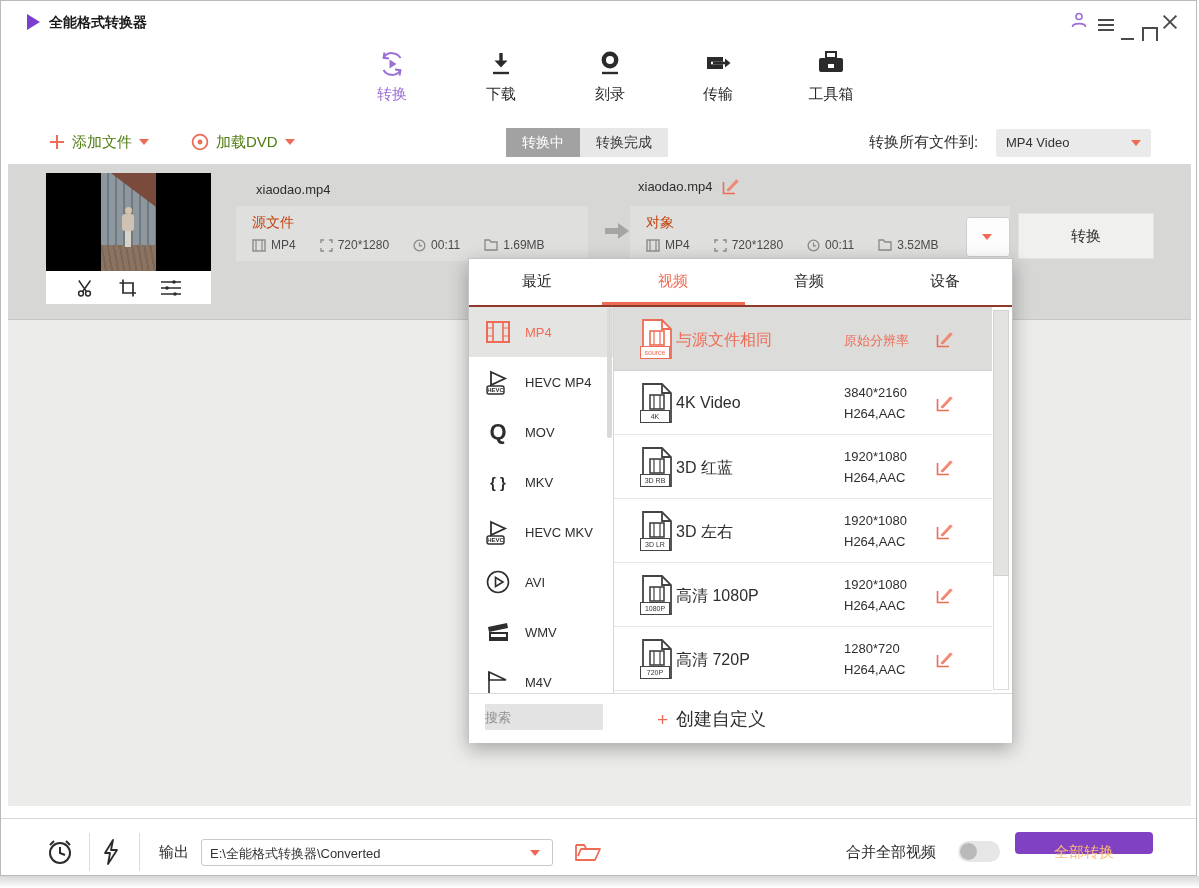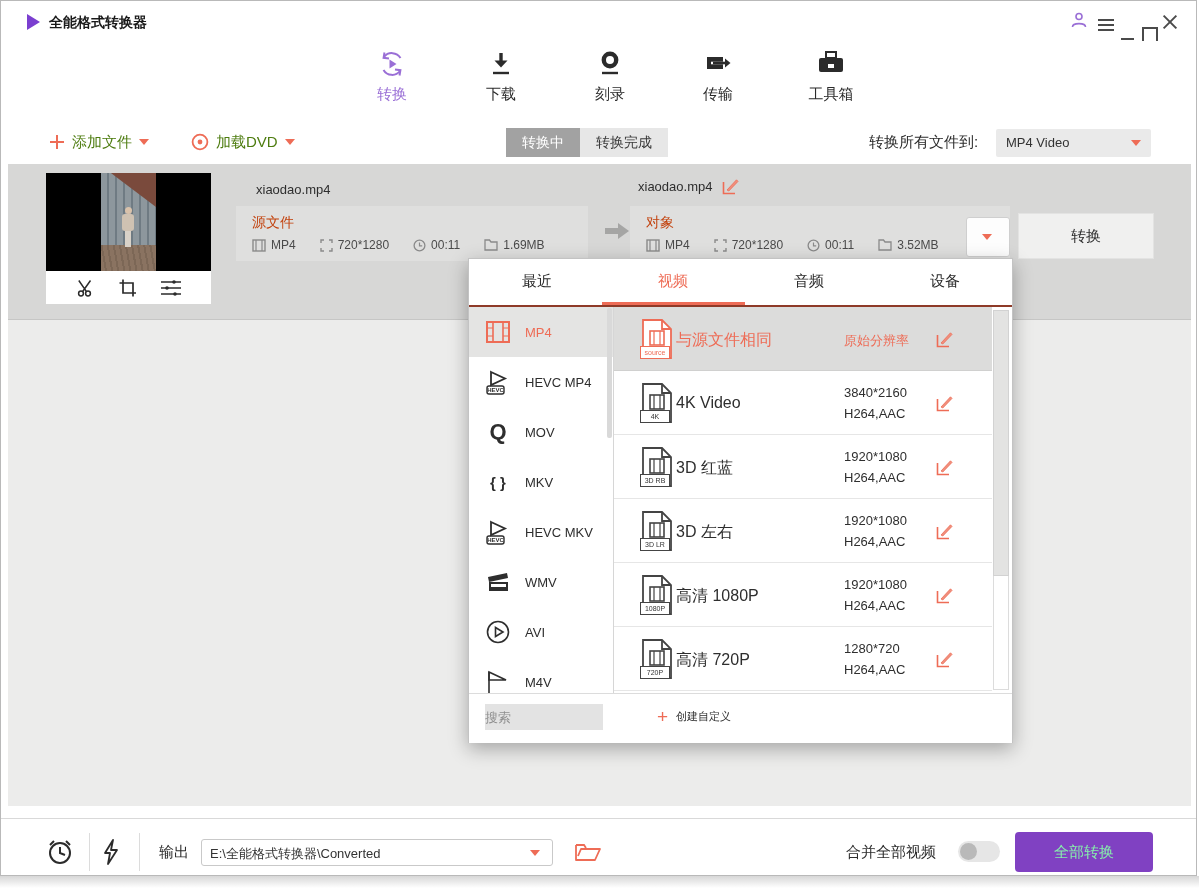--- a/index.html
+++ b/index.html
@@ -105,35 +105,35 @@
     box-sizing:border-box;}
   .panel-scroll-thumb{left:524px;top:51px;width:16px;height:266px;background:#e3e3e2;border:1px solid #d2d2d2;
     box-sizing:border-box;}
   .pfooter{left:0;top:434px;width:543px;height:49px;border-top:1px solid #dcdcdc;background:#fff;}
   .search-input{position:absolute;left:16px;top:10px;width:118px;height:26px;background:#e3e3e3;border:none;
     outline:none;font-size:13px;color:#333;padding:0 0;box-sizing:border-box;
     font-family:"Liberation Sans","DejaVu Sans",sans-serif;}
   .search-input::placeholder{color:#8f8f8f;}
   .create-custom{position:absolute;left:188px;top:13px;display:flex;gap:8px;align-items:center;cursor:pointer;}
   .create-custom .plus{color:#ee6c56;font-size:19px;line-height:19px;font-weight:400;}
-  .create-custom .txt{font-size:11px;color:#2e2e2e;}
+  .create-custom .txt{font-size:18px;color:#2e2e2e;}
   
   .bottombar{left:0;top:805px;width:100%;height:70px;background:#fff;border-top:1px solid #d9d9d9;box-sizing:border-box;margin-top:12px;}
   .vdiv{position:absolute;top:14px;width:1px;height:38px;background:#dcdcdc;}
   .out-label{position:absolute;left:158px;top:24px;font-size:15px;color:#2b2b2b;}
   .path-select{position:absolute;left:200px;top:20px;width:352px;height:27px;background:#fff;
     border:1px solid #c9c9c9;border-radius:3px;box-sizing:border-box;cursor:pointer;}
   .path-select .val{position:absolute;left:8px;top:5px;font-size:13px;color:#333;}
   .path-select .caret{position:absolute;right:12px;top:10px;}
   .merge-label{position:absolute;left:845px;top:24px;font-size:15px;color:#2b2b2b;}
   .toggle{position:absolute;left:957px;top:22px;width:42px;height:21px;border-radius:11px;
     background:#e6e6e6;cursor:pointer;}
   .toggle .knob{position:absolute;left:2px;top:2px;width:17px;height:17px;border-radius:50%;background:#b9b9b9;}
-  .convert-all-btn{position:absolute;left:1014px;top:13px;width:138px;height:40px;background:#8041c2;
-    border-radius:4px;color:#86efac;font-size:15px;text-align:center;line-height:40px;cursor:pointer;}
+  .convert-all-btn{position:absolute;left:1014px;top:13px;width:138px;height:22px;background:#8041c2;
+    border-radius:4px;color:#fdba74;font-size:15px;text-align:center;line-height:40px;cursor:pointer;}
   .edit-ic{display:inline-block;vertical-align:middle;}
 </style>
 </head>
 <body>
 
 <div id="window">
 
   <div class="abs titlebar">
     <div class="abs logo-tri"></div>
     <div class="abs app-title">全能格式转换器</div>
@@ -399,36 +399,36 @@
           <svg width="26" height="26" viewBox="0 0 26 26">
               <path d="M6 3 L20 9.5 L6 16 Z" fill="none" stroke="#2e2e2e" stroke-width="1.8"></path>
               <rect x="2" y="17" width="17" height="8" rx="2" fill="none" stroke="#2e2e2e" stroke-width="1.4"></rect>
               <text x="10.5" y="23.4" font-size="6" text-anchor="middle" fill="#2e2e2e" font-family="Liberation Sans,sans-serif">HEVC</text>
             </svg>
         </span>
         <span class="flabel">HEVC MKV</span>
       </div>
       <div class="fitem">
         <span class="ficon">
+          <svg width="24" height="24" viewBox="0 0 24 24">
+              <circle cx="12" cy="12" r="10.5" fill="none" stroke="#2e2e2e" stroke-width="1.6"></circle>
+              <path d="M9.5 7.5 L17 12 L9.5 16.5 Z" fill="none" stroke="#2e2e2e" stroke-width="1.6"></path>
+            </svg>
+        </span>
+        <span class="flabel">AVI</span>
+      </div>
+      <div class="fitem">
+        <span class="ficon">
           <svg width="24" height="22" viewBox="0 0 24 22">
               <path d="M2 6 L21 2 L22 7 L3 11 Z" fill="#2e2e2e"></path>
               <rect x="3" y="11" width="19" height="9" fill="#2e2e2e"></rect>
               <rect x="5" y="13" width="15" height="3" fill="#fff"></rect>
             </svg>
         </span>
         <span class="flabel">WMV</span>
-      </div>
-      <div class="fitem">
-        <span class="ficon">
-          <svg width="24" height="24" viewBox="0 0 24 24">
-              <circle cx="12" cy="12" r="10.5" fill="none" stroke="#2e2e2e" stroke-width="1.6"></circle>
-              <path d="M9.5 7.5 L17 12 L9.5 16.5 Z" fill="none" stroke="#2e2e2e" stroke-width="1.6"></path>
-            </svg>
-        </span>
-        <span class="flabel">AVI</span>
       </div>
       <div class="fitem">
         <span class="ficon">
           <svg width="24" height="24" viewBox="0 0 24 24">
               <path d="M3 2 L20 10 L3 10 Z" fill="none" stroke="#2e2e2e" stroke-width="1.6"></path>
               <path d="M3 2 V23" stroke="#2e2e2e" stroke-width="1.6"></path>
             </svg>
         </span>
         <span class="flabel">M4V</span>
       </div>

